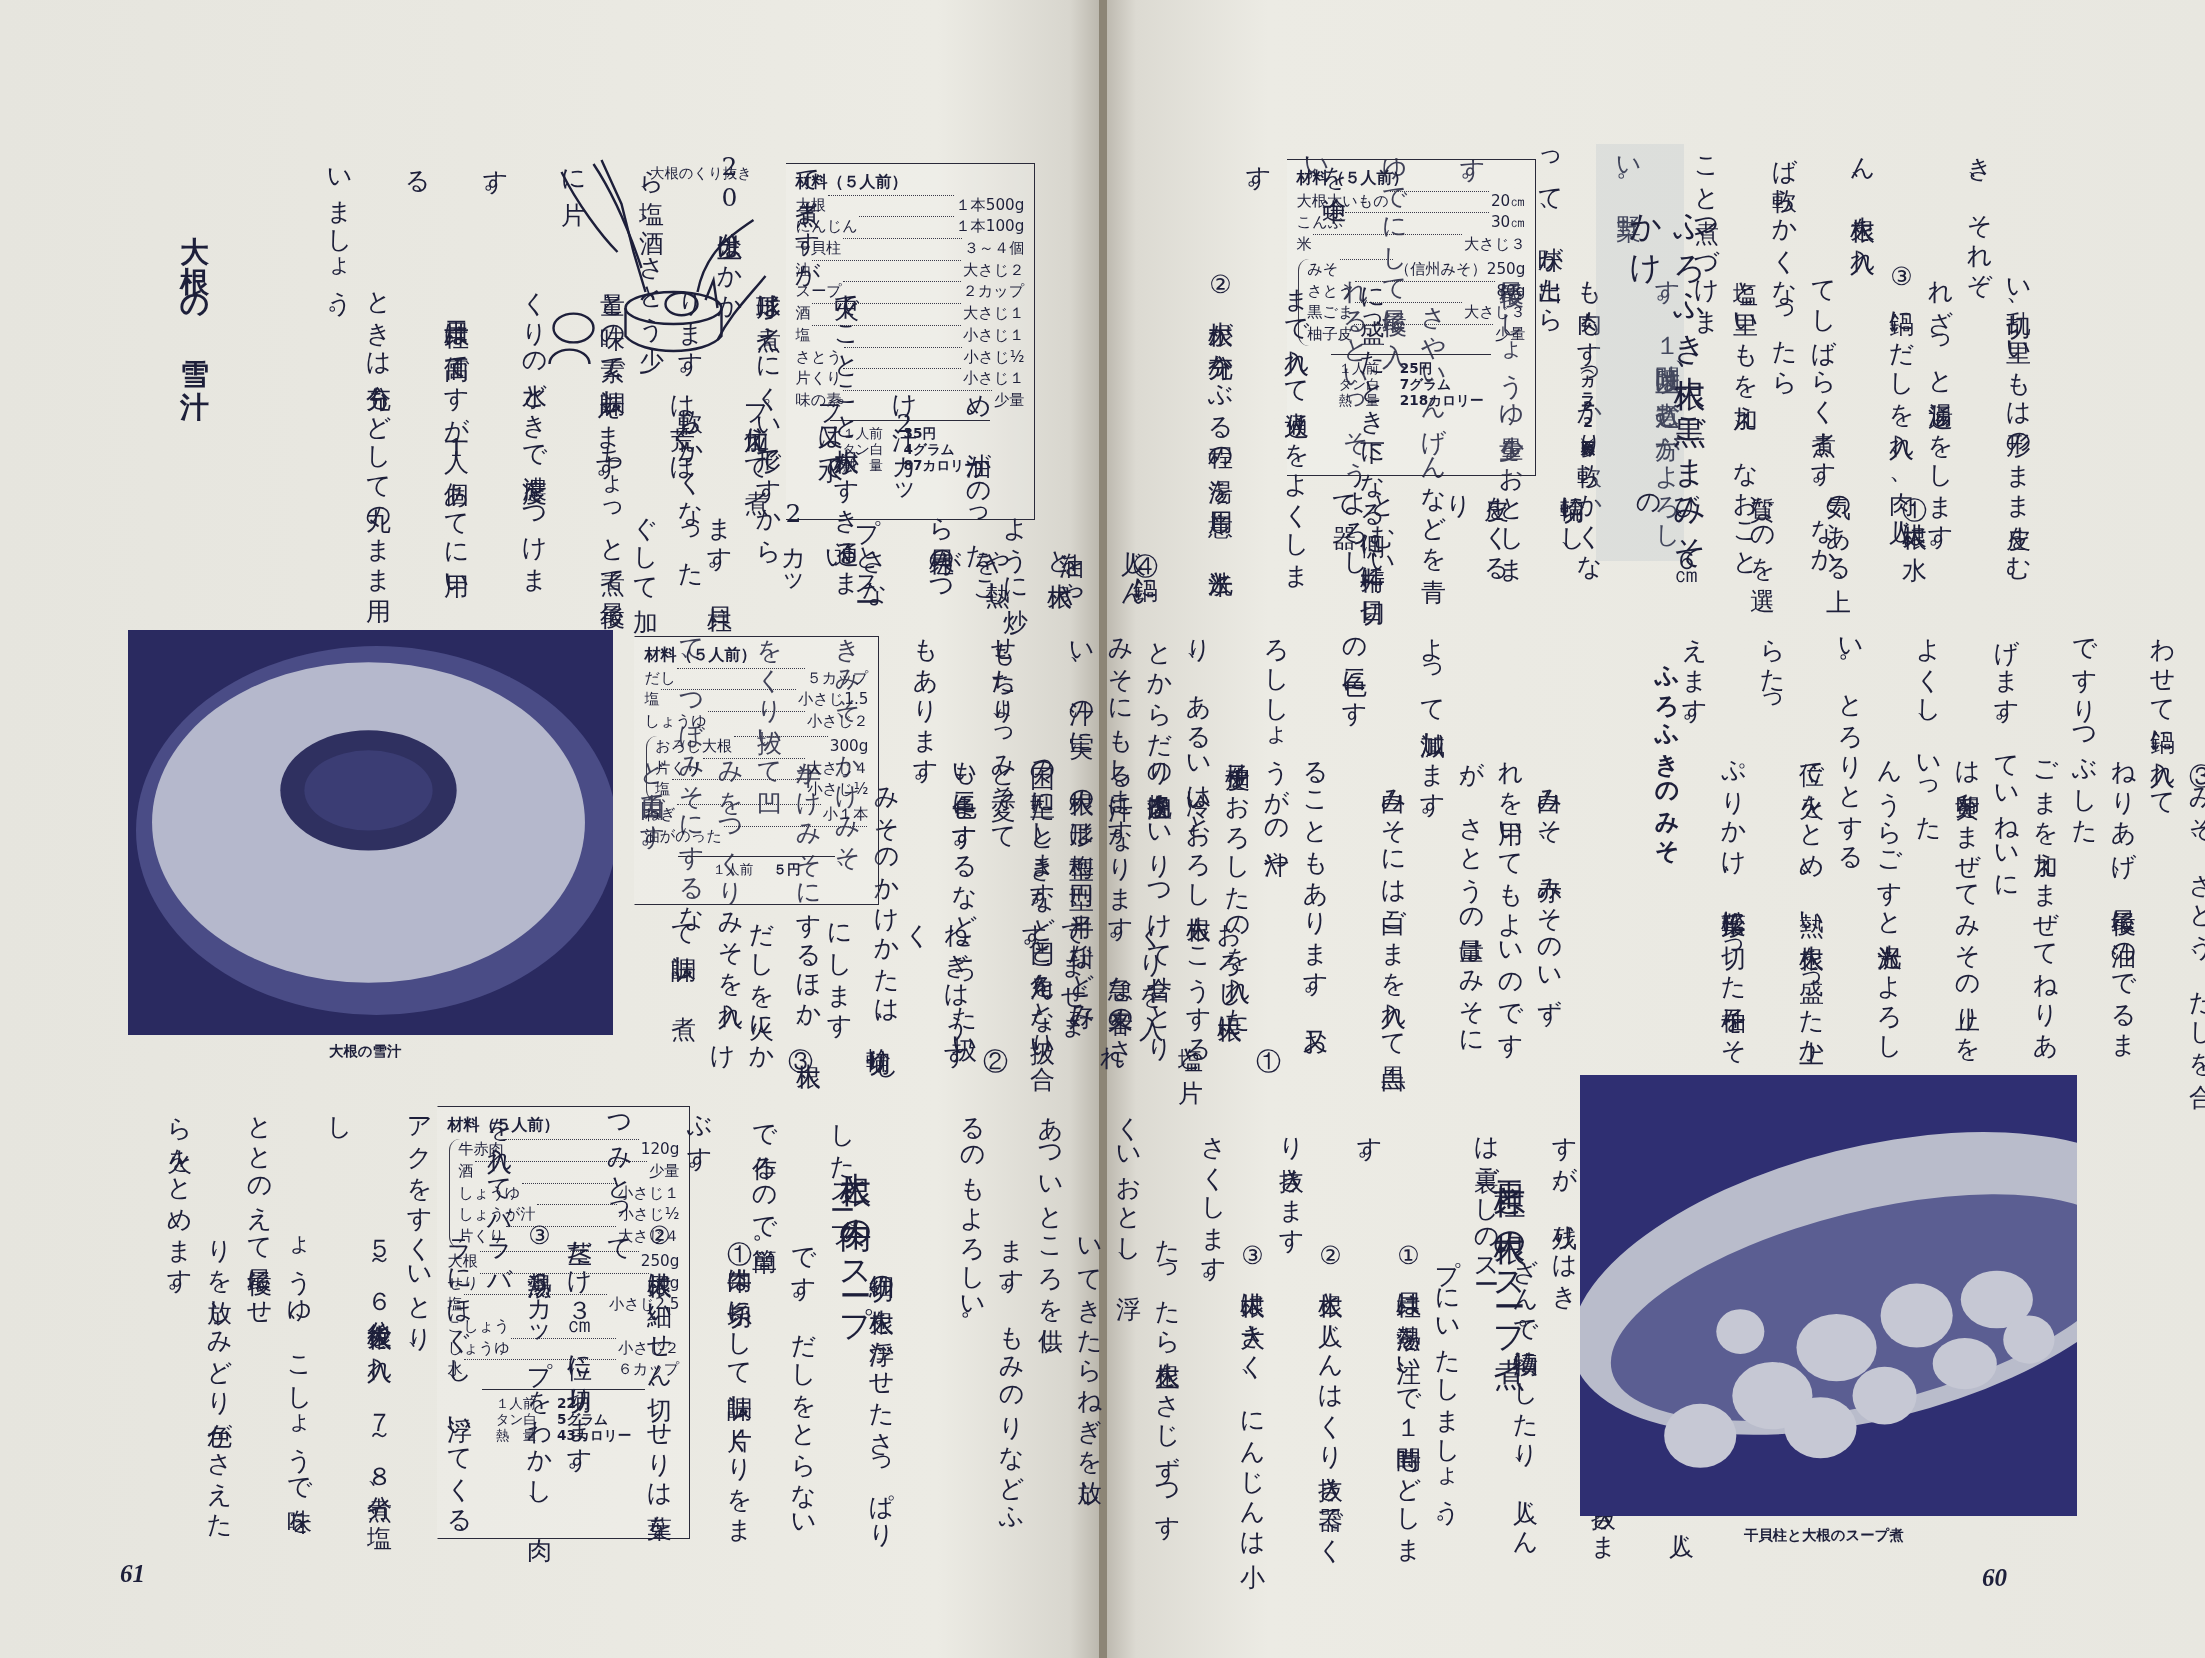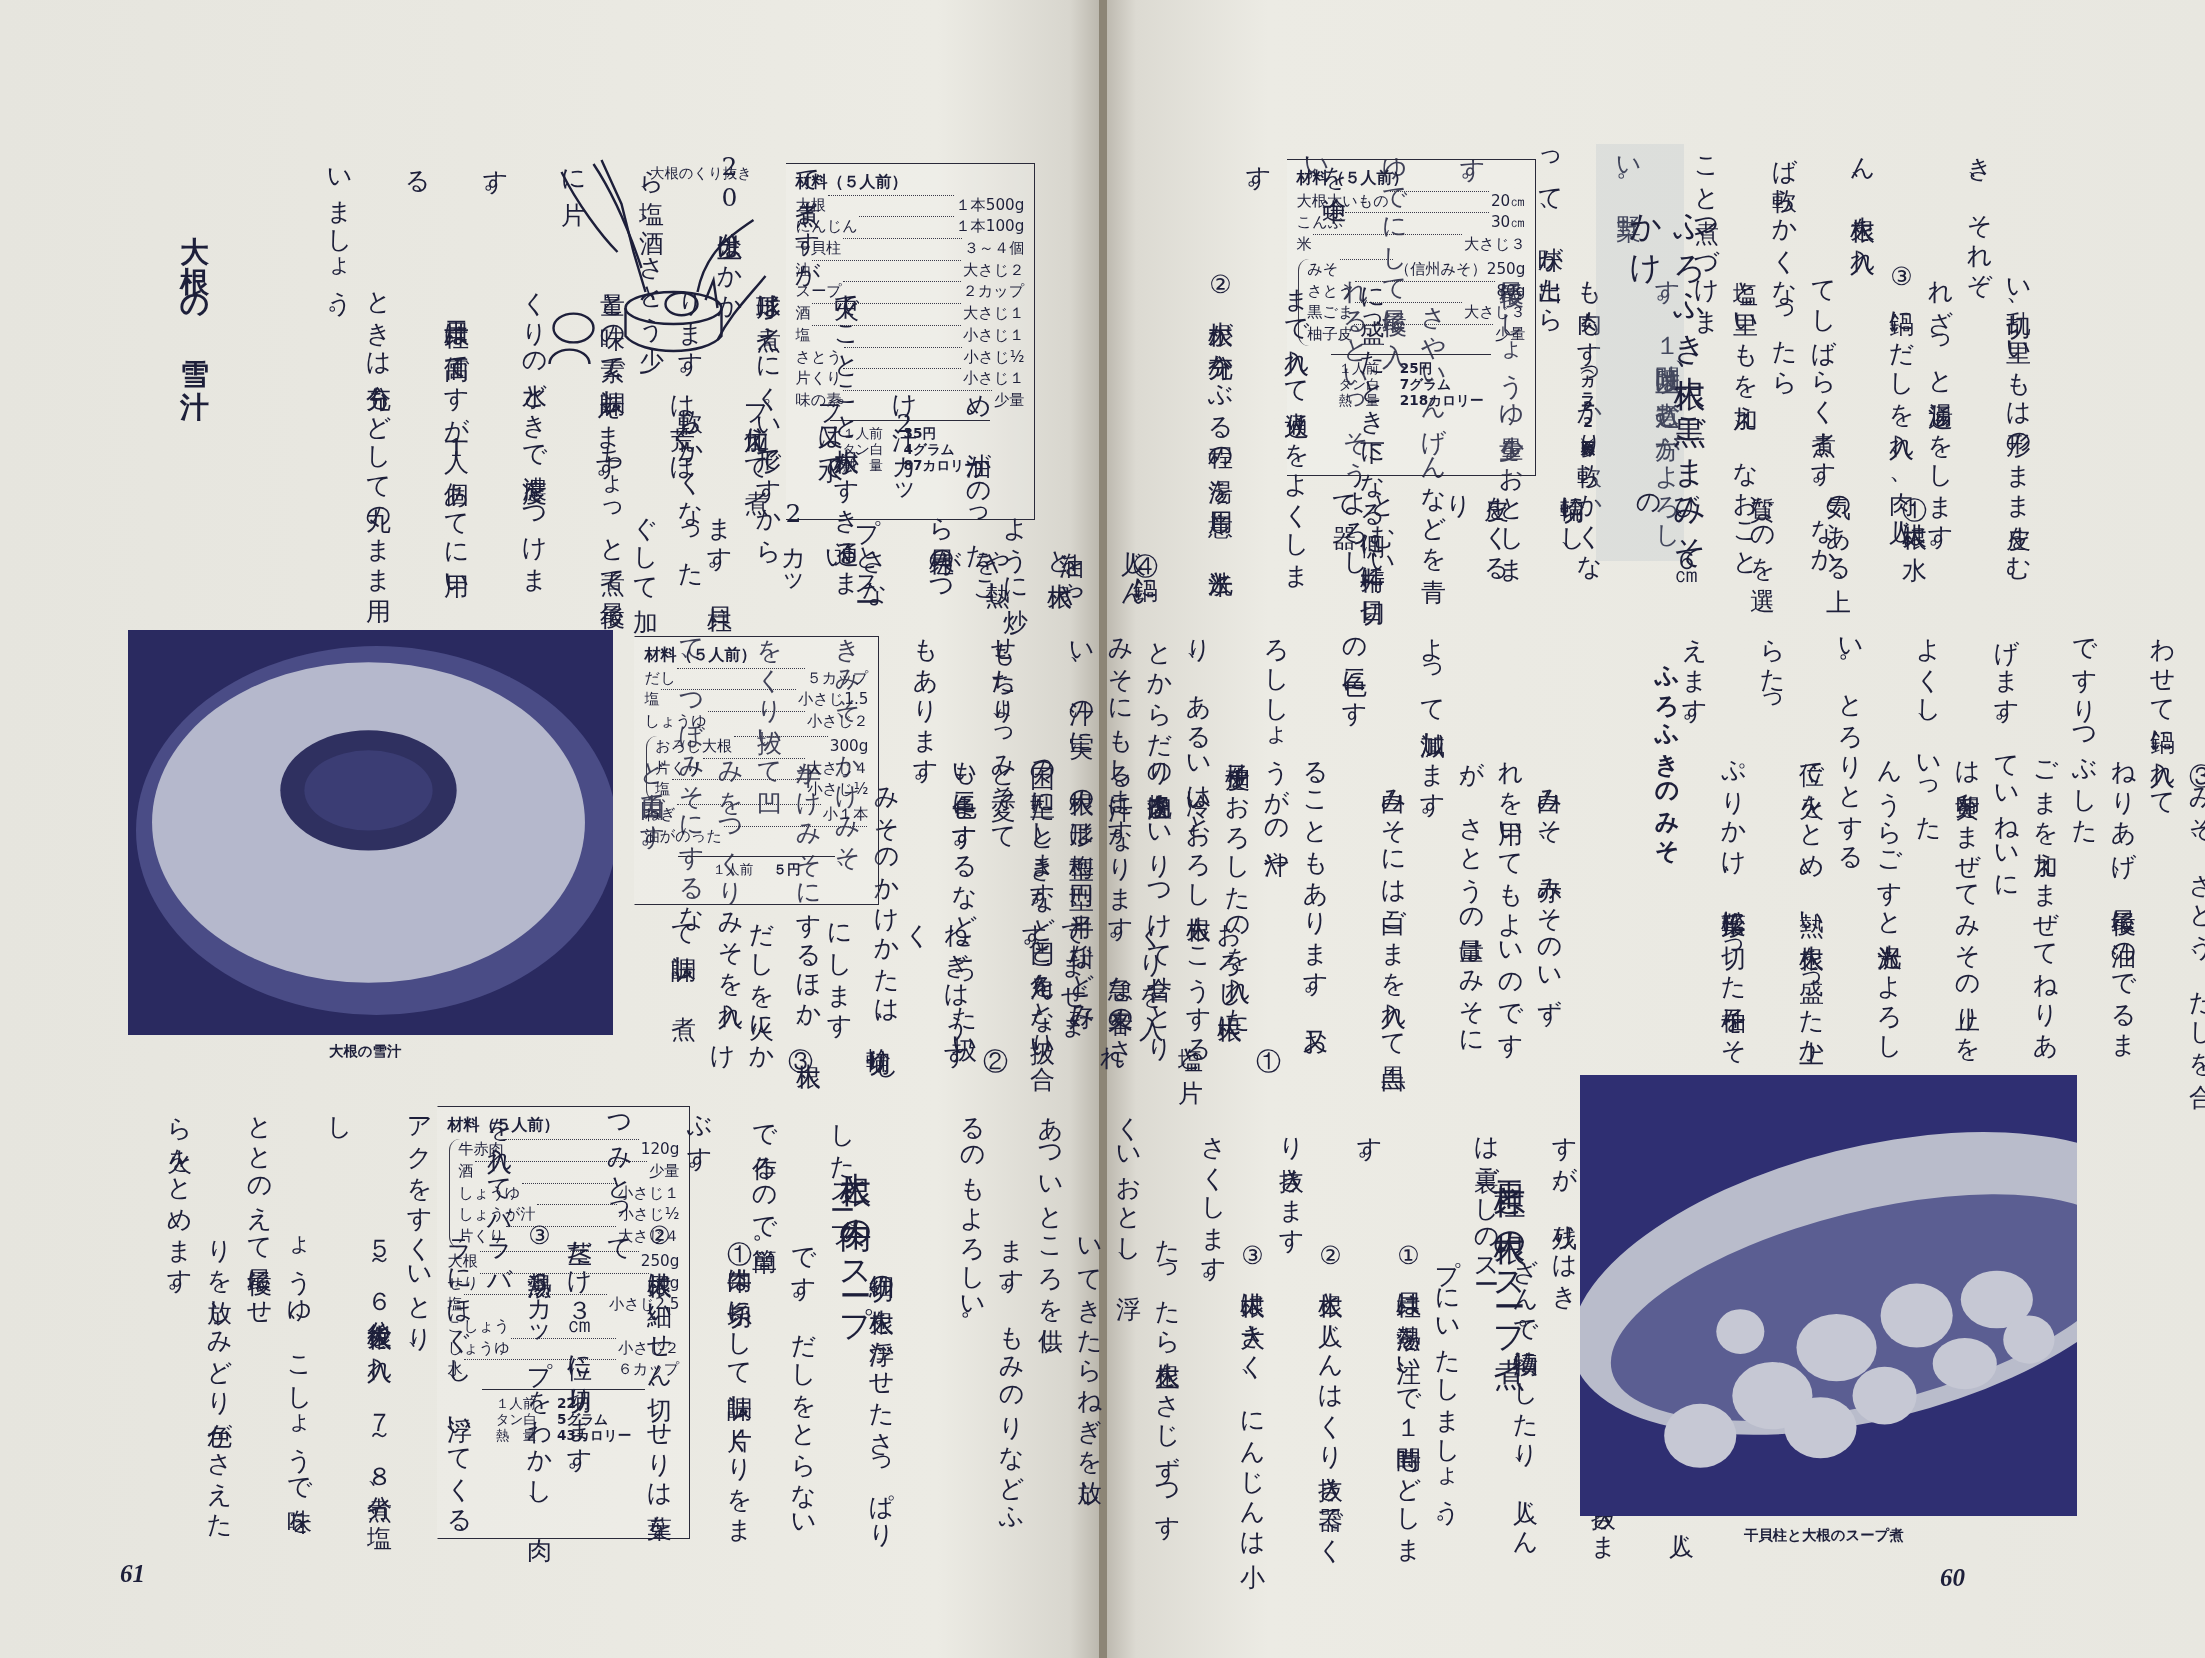--- a/index.html
+++ b/index.html
@@ -227,21 +227,21 @@
         <ellipse cx="520" cy="280" rx="45" ry="36"></ellipse>
         <ellipse cx="300" cy="440" rx="45" ry="38"></ellipse>
         <ellipse cx="380" cy="400" rx="40" ry="36"></ellipse>
         <ellipse cx="480" cy="360" rx="40" ry="32"></ellipse>
         <ellipse cx="560" cy="330" rx="32" ry="30"></ellipse>
         <ellipse cx="200" cy="320" rx="30" ry="28"></ellipse>
       </g>
     </svg>
   </div>
   <div class="caption" style="left:1744px; top:1526px;">干貝柱と大根のスープ煮</div>
-  <div class="pageno" style="left:1940px; top:1564px;text-align:right;">60</div>
+  <div class="pageno" style="left:1982px; top:1564px;text-align:right;">60</div>
 
   <div class="box" style="left:786px; top:152px; width:249px; height:357px; border-left:0;">
     <div class="hdr">材料（５人前）</div>
     <div class="row">
         <span class="nm">大根</span>
         <span class="dots"></span>
         <span class="amt">１本500g</span>
       </div>
     <div class="row">
         <span class="nm">にんじん</span>

